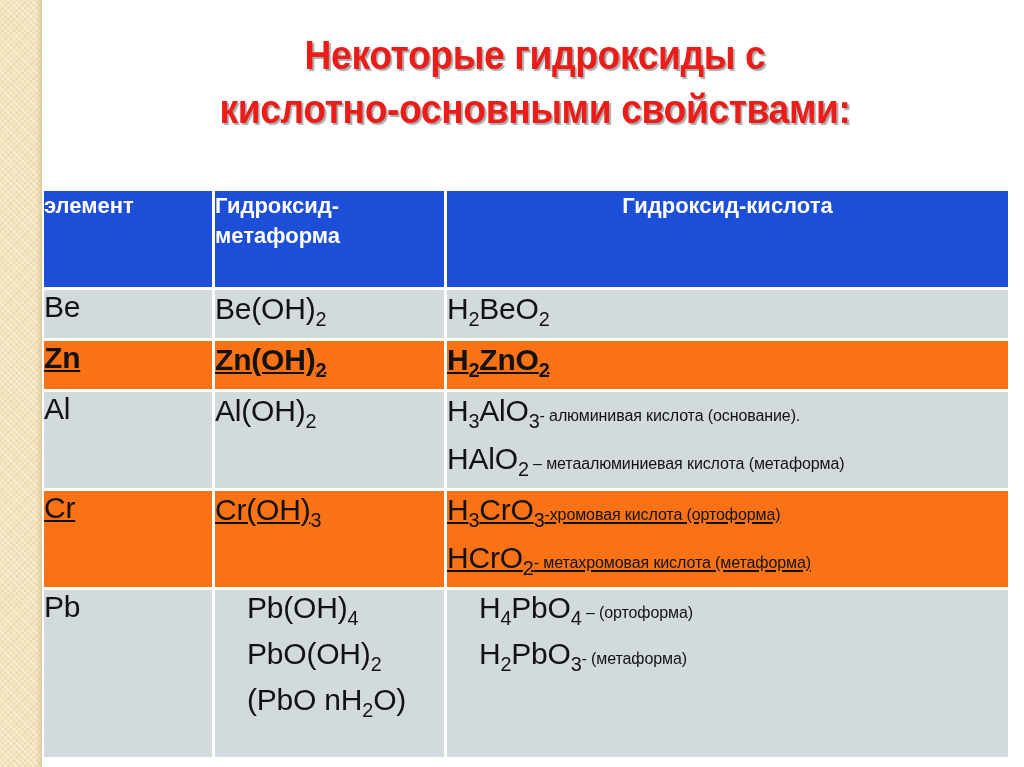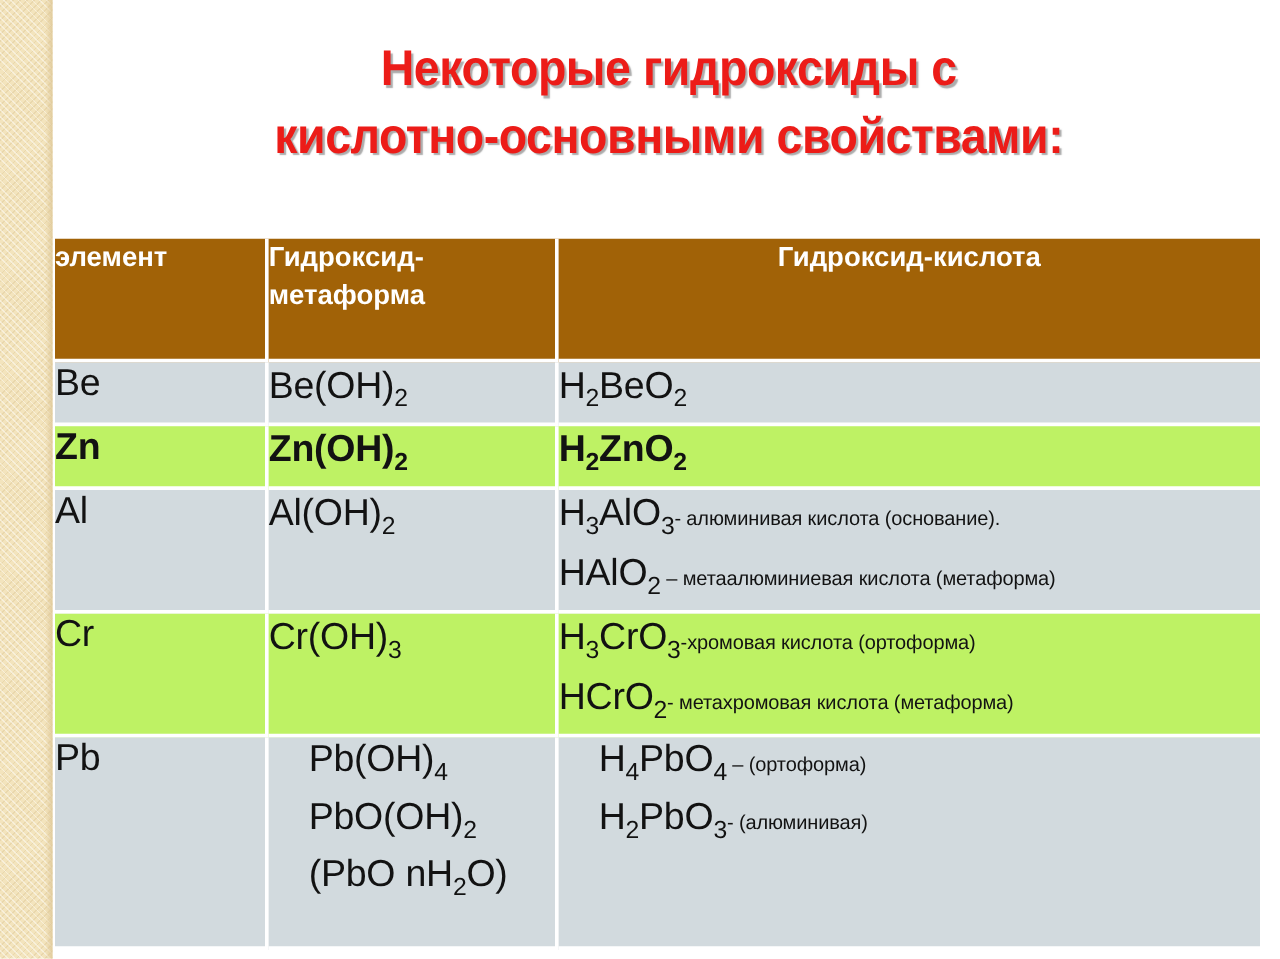--- a/index.html
+++ b/index.html
@@ -79,39 +79,39 @@
   #hydroxide-table td {
     border-right: 3px solid #ffffff;
     border-bottom: 3px solid #ffffff;
     padding: 0;
     vertical-align: top;
   }
   #hydroxide-table th:last-child,
   #hydroxide-table td:last-child { border-right: none; }
 
   thead th {
-    background: #a16207;
+    background: #1d4ed8;
     color: #ffffff;
     font-size: 22px;
     font-weight: bold;
     line-height: 30px;
     height: 96px;
     text-align: left;
     padding: 16px 10px 0 13px;
   }
   thead th.center { text-align: center; padding-left: 10px; }
 
   tbody td {
     font-size: 26px;
     color: #121212;
     padding: 8px 10px 6px 13px;
     line-height: 34px;
   }
   tbody tr.shade-a td { background: #d2dade; }
-  tbody tr.shade-b td { background: #bef264; }
+  tbody tr.shade-b td { background: #f97316; text-decoration: underline; }
 
   tbody tr.r-be td { height: 42px; }
   tbody tr.r-zn td { height: 44px; font-weight: bold; }
   tbody tr.r-al td { height: 93px; margin-top: 40px; }
   tbody tr.r-cr td { height: 92px; }
   tbody tr.r-pb td { height: 167px; }
 
   .formula { font-size: 30px; letter-spacing: -0.2px; white-space: nowrap; }
   .formula.bold { font-weight: bold; }
   .formula sub { font-size: 0.66em; }
@@ -208,18 +208,18 @@
         <td>
           <div class="cell-lines">
             <div class="fline"><span class="formula">Pb(OH)<sub>4</sub></span></div>
             <div class="fline"><span class="formula">PbO(OH)<sub>2</sub></span></div>
             <div class="fline"><span class="formula">(PbO nH<sub>2</sub>O)</span></div>
           </div>
         </td>
         <td>
           <div class="cell-lines">
             <div class="fline"><span class="formula">H<sub>4</sub>PbO<sub>4</sub></span><span class="desc"> – (ортоформа)</span></div>
-            <div class="fline"><span class="formula">H<sub>2</sub>PbO<sub>3</sub></span><span class="desc">- (алюминивая)</span></div>
+            <div class="fline"><span class="formula">H<sub>2</sub>PbO<sub>3</sub></span><span class="desc">- (метаформа)</span></div>
           </div>
         </td>
       </tr>
     </tbody>
 </table>
 
 </body></html>

